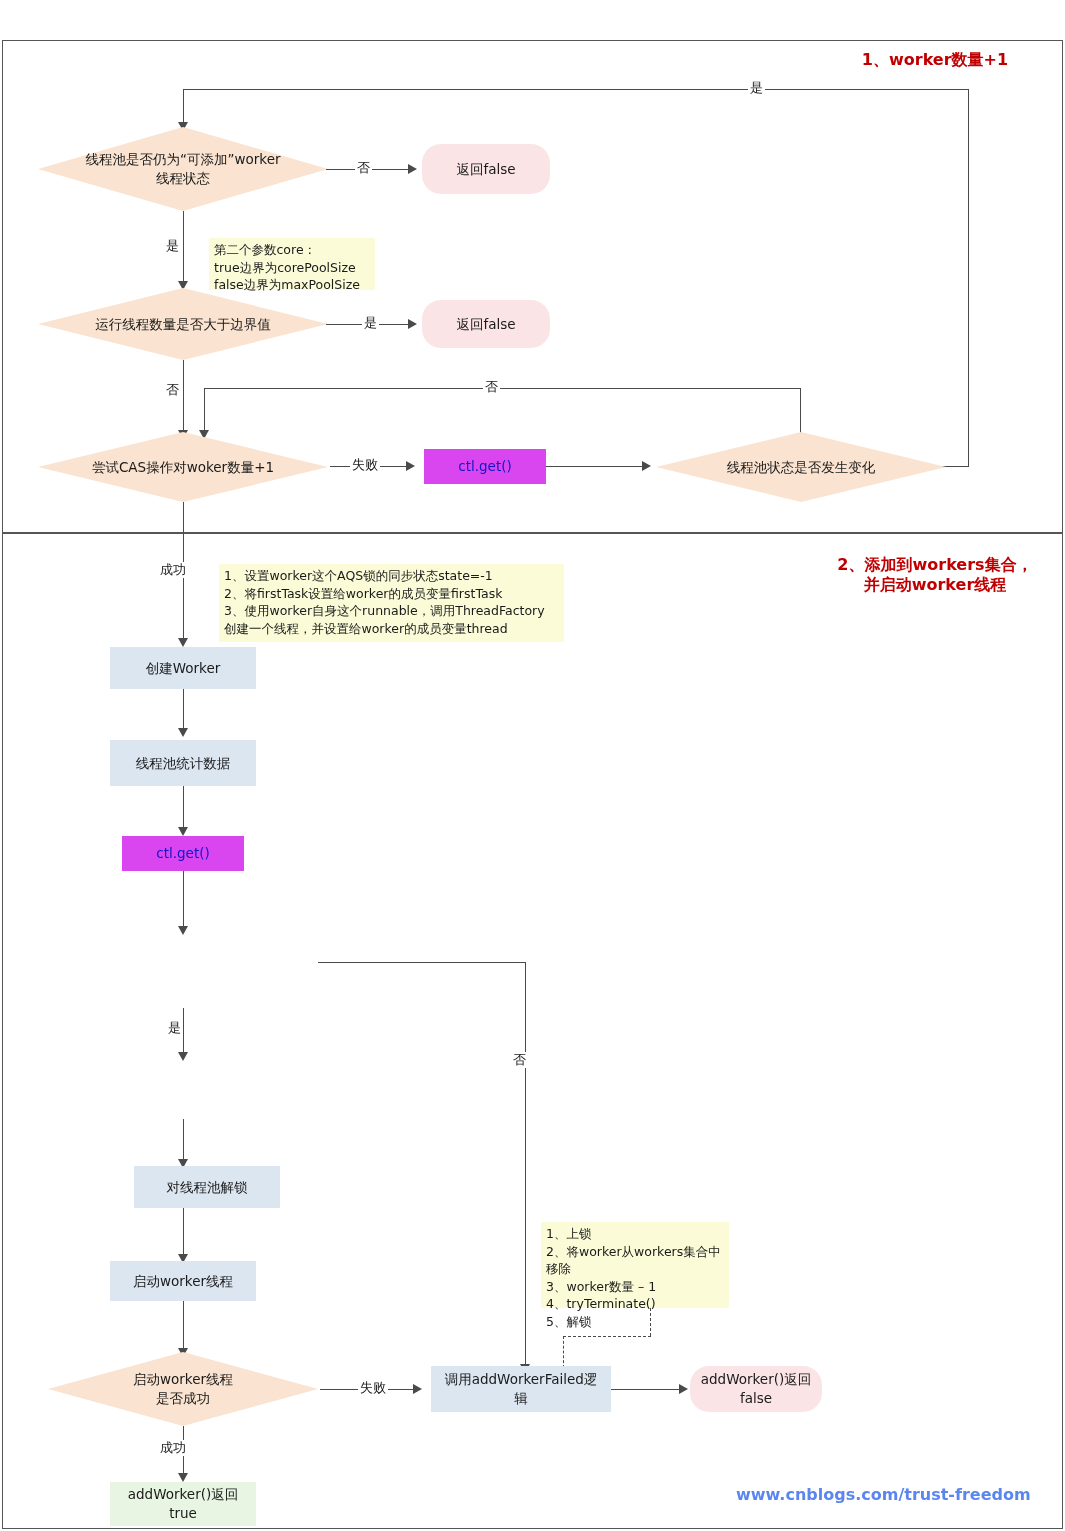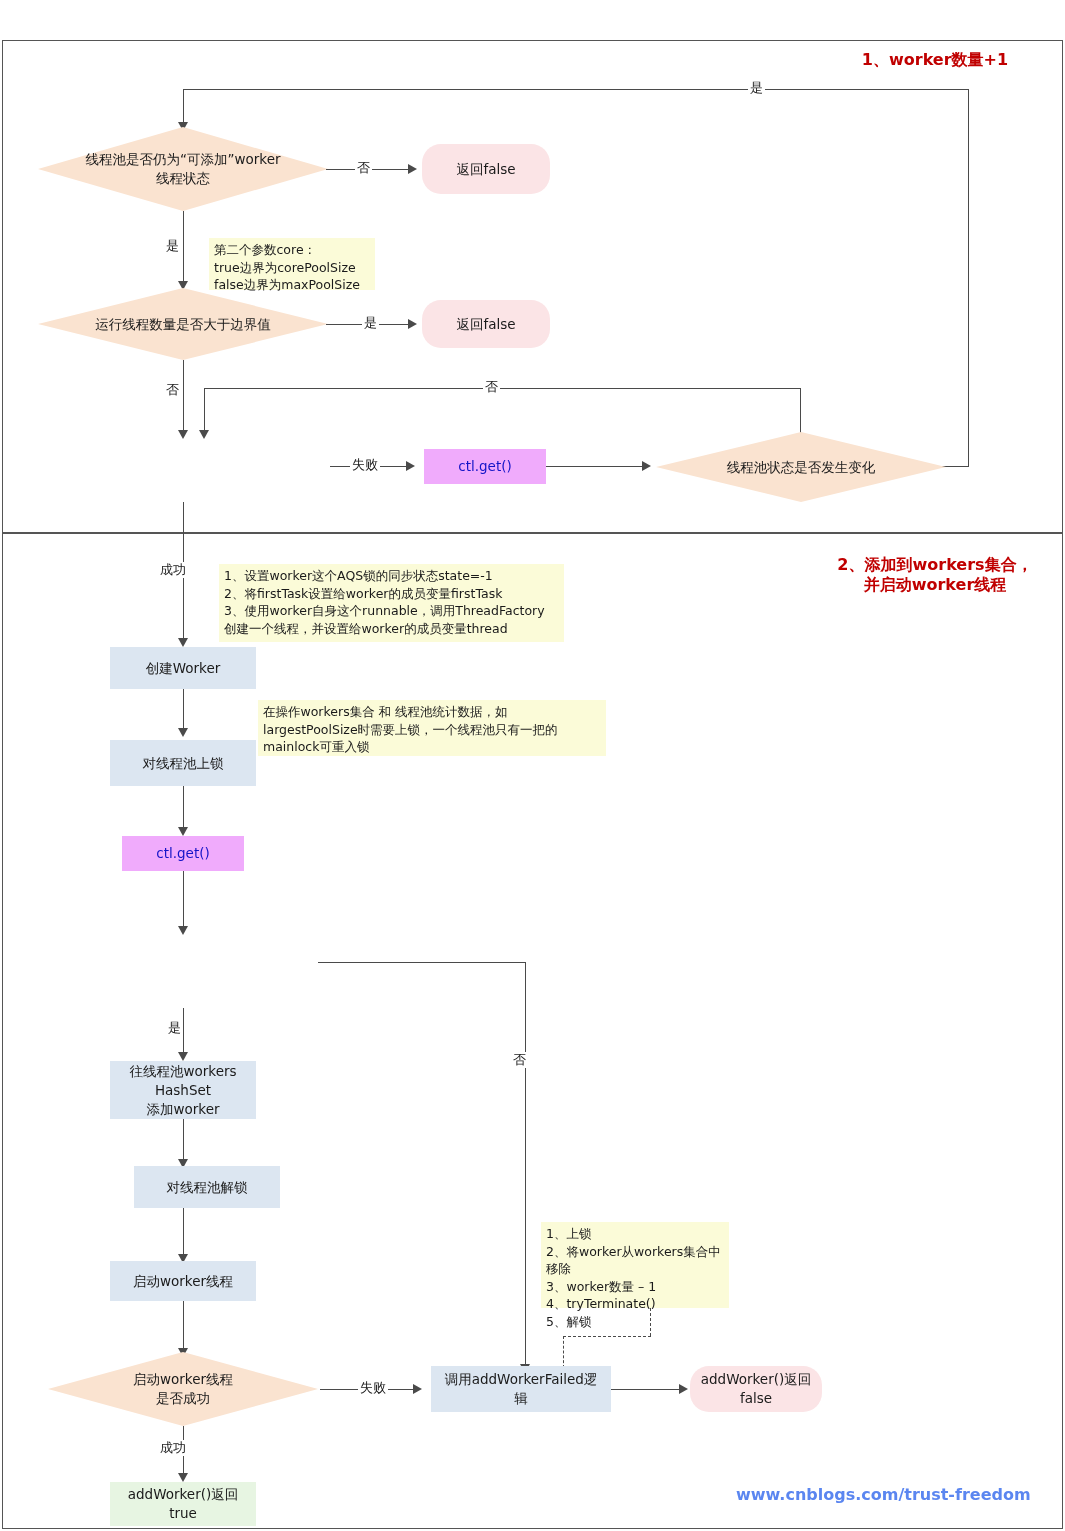--- a/index.html
+++ b/index.html
@@ -12,21 +12,21 @@
   .frame{position:absolute;border:1px solid #555;box-sizing:border-box;background:transparent;}
 
   .sect-label{position:absolute;color:#c00000;font-weight:bold;font-size:16px;line-height:20px;text-align:center;}
 
   
   .node{position:absolute;box-sizing:border-box;display:flex;align-items:center;justify-content:center;
         text-align:center;font-size:13.5px;line-height:19px;color:#1a1a1a;white-space:pre-line;}
   .n-blue{background:#dce6f1;}
   .n-pink{background:#fbe4e6;border-radius:19px;}
   .n-green{background:#e7f5e2;}
-  .n-code{background:#f0abfc;color:#1414c8;}
+  .n-code{background:#d946ef;color:#1414c8;}
 
   
   .dia{position:absolute;}
   .dia .shape{position:absolute;inset:0;background:#fae3d0;
               clip-path:polygon(50% 0%,100% 50%,50% 100%,0% 50%);}
   .dia .txt{position:absolute;inset:0;display:flex;align-items:center;justify-content:center;
             text-align:center;font-size:13.5px;line-height:19px;color:#1a1a1a;white-space:pre-line;}
 
   
   .note{position:absolute;background:#fbfbd8;color:#1a1a1a;font-size:12.5px;line-height:17.5px;
@@ -101,20 +101,24 @@
   <div class="vl" style="left:183px;top:360px;height:72px;"></div>
   <div class="arr arr-d" style="left:177.5px;top:430px;"></div>
   <div class="elab-v" style="left:166px;top:382px;">否</div>
 
   <div class="vl" style="left:800px;top:388px;height:78px;"></div>
   <div class="hl" style="left:204px;top:388px;width:597px;"></div>
   <div class="vl" style="left:204px;top:388px;height:44px;"></div>
   <div class="arr arr-d" style="left:198.5px;top:430px;"></div>
   <div class="elab" style="left:483px;top:379px;">否</div>
 
+  <div class="dia" style="left:38px;top:432px;width:290px;height:70px;">
+    <div class="shape"></div>
+    <div class="txt">尝试CAS操作对woker数量+1</div>
+  </div>
 
   <div class="hl" style="left:330px;top:466px;width:80px;"></div>
   <div class="arr arr-r" style="left:406px;top:460.5px;"></div>
   <div class="elab" style="left:350px;top:457px;">失败</div>
 
   <div class="node n-code" style="left:424px;top:449px;width:122px;height:35px;">ctl.get()</div>
 
   <div class="hl" style="left:546px;top:466px;width:100px;"></div>
   <div class="arr arr-r" style="left:642px;top:460.5px;"></div>
 
@@ -130,47 +134,41 @@
   <div class="note" style="left:219px;top:564px;width:345px;height:78px;">1、设置worker这个AQS锁的同步状态state=-1
 2、将firstTask设置给worker的成员变量firstTask
 3、使用worker自身这个runnable，调用ThreadFactory
 创建一个线程，并设置给worker的成员变量thread</div>
 
   <div class="node n-blue" style="left:110px;top:647px;width:146px;height:42px;">创建Worker</div>
 
   <div class="vl" style="left:183px;top:689px;height:42px;"></div>
   <div class="arr arr-d" style="left:177.5px;top:728px;"></div>
 
-  <div class="note" style="left:258px;top:700px;width:348px;height:56px;">在操作workers集合 和 线程池统计数据，如
-largestPoolSize时需要上锁，一个线程池只有一把的
-mainlock可重入锁</div>
-
-  <div class="node n-blue" style="left:110px;top:740px;width:146px;height:46px;">对线程池上锁</div>
+
+  <div class="node n-blue" style="left:110px;top:740px;width:146px;height:46px;">线程池统计数据</div>
 
   <div class="vl" style="left:183px;top:786px;height:48px;"></div>
   <div class="arr arr-d" style="left:177.5px;top:827px;"></div>
 
   <div class="node n-code" style="left:122px;top:836px;width:122px;height:35px;">ctl.get()</div>
 
   <div class="vl" style="left:183px;top:871px;height:62px;"></div>
   <div class="arr arr-d" style="left:177.5px;top:926px;"></div>
 
 
   <div class="hl" style="left:318px;top:962px;width:208px;"></div>
   <div class="vl" style="left:525px;top:962px;height:406px;"></div>
   <div class="arr arr-d" style="left:519.5px;top:1364px;"></div>
   <div class="elab-v" style="left:513px;top:1052px;">否</div>
 
   <div class="vl" style="left:183px;top:1008px;height:48px;"></div>
   <div class="arr arr-d" style="left:177.5px;top:1052px;"></div>
   <div class="elab-v" style="left:168px;top:1020px;">是</div>
 
-  <div class="node n-blue" style="left:110px;top:1061px;width:146px;height:58px;">往线程池workers
-HashSet
-添加worker</div>
 
   <div class="vl" style="left:183px;top:1119px;height:44px;"></div>
   <div class="arr arr-d" style="left:177.5px;top:1159px;"></div>
 
   <div class="node n-blue" style="left:110px;top:1166px;width:146px;height:42px;margin-left:24px;">对线程池解锁</div>
 
   <div class="vl" style="left:183px;top:1208px;height:50px;"></div>
   <div class="arr arr-d" style="left:177.5px;top:1254px;"></div>
 
   <div class="node n-blue" style="left:110px;top:1261px;width:146px;height:40px;">启动worker线程</div>

